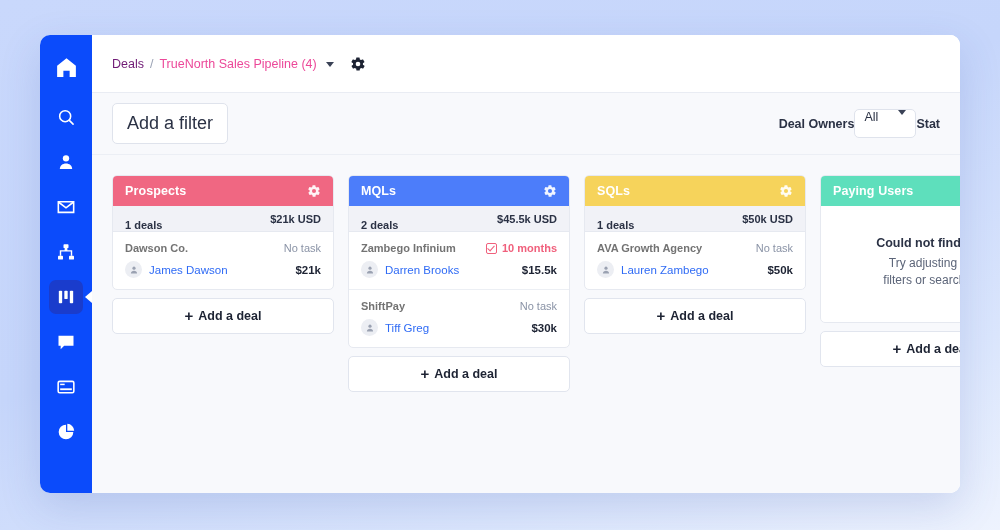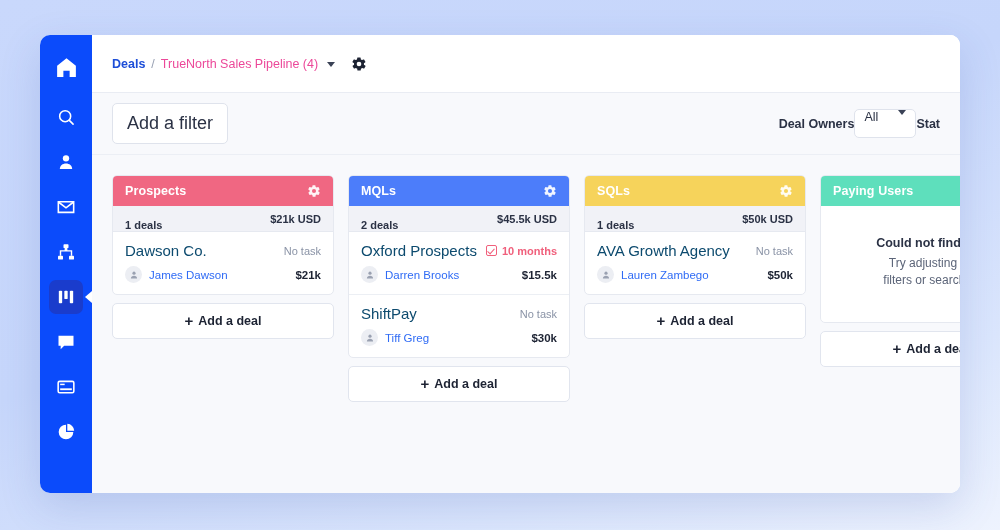--- a/index.html
+++ b/index.html
@@ -87,21 +87,21 @@
     padding: 0 20px;
     background: #fff;
   }
   .crumb-wrap {
     display: flex;
     align-items: center;
     gap: 6px;
     font-size: 12.5px;
     color: #2b3245;
   }
-  .crumb-root { font-weight: bold; color: #1d4ed8; cursor: pointer; }
+  .crumb-root { font-weight: normal; color: #701a75; cursor: pointer; }
   .crumb-sep { color: #9aa2b4; }
   .crumb-cur { color: #ec4899; cursor: pointer; }
   .crumb-caret {
     width: 0; height: 0;
     border-left: 4.5px solid transparent;
     border-right: 4.5px solid transparent;
     border-top: 5px solid #3a4256;
     margin-left: 3px;
     margin-top: 2px;
     cursor: pointer;
@@ -205,23 +205,23 @@
   .stat-count { font-size: 11px; font-weight: bold; color: #2b3245; margin-top: 12px; }
   .stat-total { font-size: 11px; font-weight: bold; color: #2b3245; margin-left: auto; }
 
   .deal {
     padding: 10px 12px 11px;
     border-bottom: 1px solid #eceff4;
   }
   .deal:last-child { border-bottom: none; }
   .deal-row1 { display: flex; align-items: center; }
   .deal-name {
-    font-size: 15px;
-    font-weight: normal;
-    color: #0c4a6e;
+    font-size: 11px;
+    font-weight: bold;
+    color: #737373;
   }
   .deal-task {
     margin-left: auto;
     font-size: 11px;
     color: #8a93a6;
     display: flex;
     align-items: center;
     gap: 5px;
   }
   .deal-task.has-task { color: #f0607c; font-weight: bold; }
@@ -466,21 +466,21 @@
                   <path d="M19.4 13a7.8 7.8 0 000-2l2.1-1.6a.5.5 0 00.1-.6l-2-3.5a.5.5 0 00-.6-.2l-2.5 1a7.7 7.7 0 00-1.7-1l-.4-2.6a.5.5 0 00-.5-.4h-4a.5.5 0 00-.5.4l-.4 2.6c-.6.2-1.2.6-1.7 1l-2.5-1a.5.5 0 00-.6.2l-2 3.5a.5.5 0 00.1.6L4.6 11a7.8 7.8 0 000 2l-2.1 1.6a.5.5 0 00-.1.6l2 3.5c.1.2.4.3.6.2l2.5-1c.5.4 1.1.8 1.7 1l.4 2.6c0 .2.2.4.5.4h4c.3 0 .5-.2.5-.4l.4-2.6c.6-.2 1.2-.6 1.7-1l2.5 1c.2.1.5 0 .6-.2l2-3.5a.5.5 0 00-.1-.6L19.4 13zM12 15.5A3.5 3.5 0 1112 8.5a3.5 3.5 0 010 7z"></path>
                 </svg>
               </span>
             </div>
             <div class="col-stats">
               <span class="stat-count">2 deals</span>
               <span class="stat-total">$45.5k USD</span>
             </div>
             <div class="deal">
               <div class="deal-row1">
-                <span class="deal-name">Oxford Prospects</span>
+                <span class="deal-name">Zambego Infinium</span>
                 <span class="deal-task has-task">
                   <span class="chk"></span>
                   <span>10 months</span>
                 </span>
               </div>
               <div class="deal-row2">
                 <span class="avatar">
                   <svg width="10" height="10" viewBox="0 0 24 24" fill="#9aa1b1">
                     <circle cx="12" cy="7.6" r="3.8"></circle>
                     <path d="M4.6 20.5c0-4.1 3.3-6.6 7.4-6.6s7.4 2.5 7.4 6.6z"></path>

